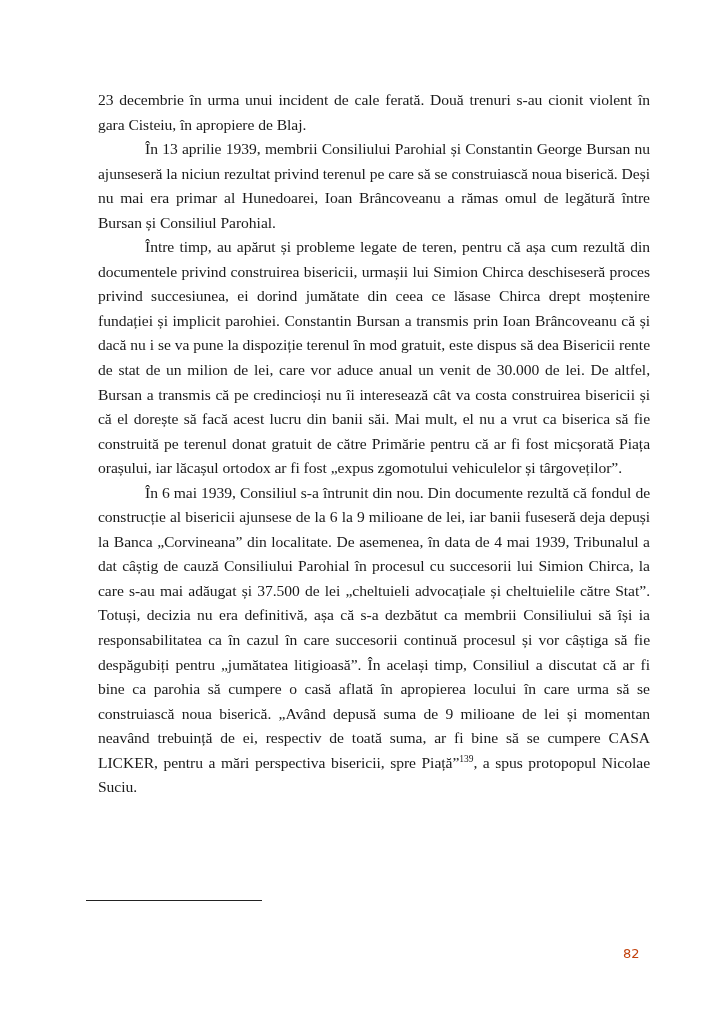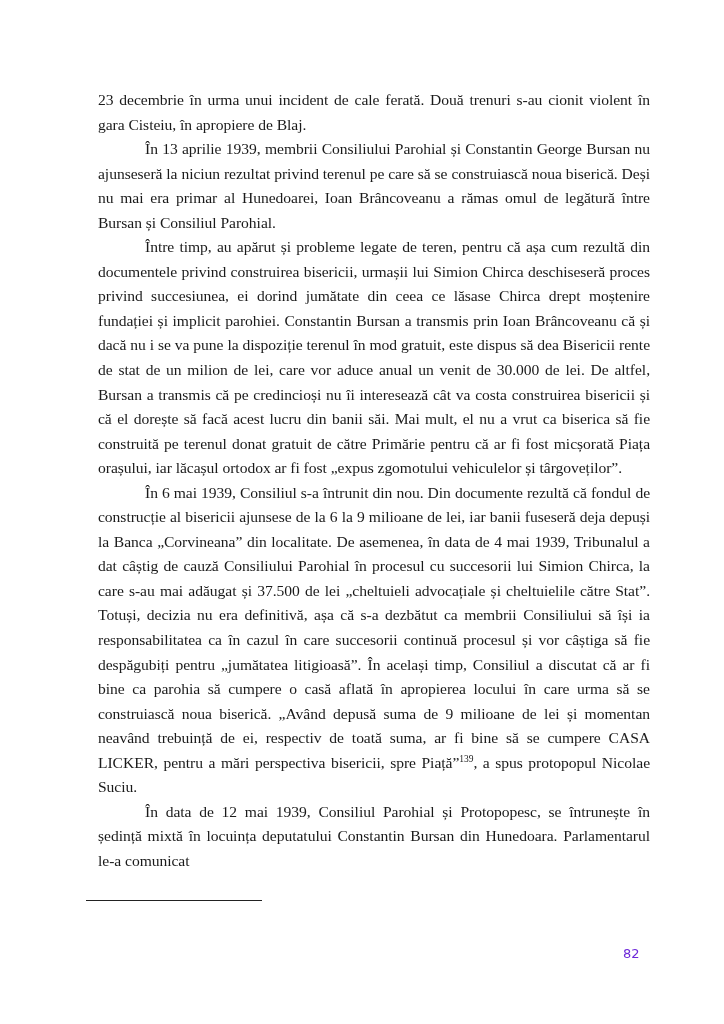--- a/index.html
+++ b/index.html
@@ -68,32 +68,31 @@
       vertical-align: 4px;
       line-height: 0;
     }
     .footnote i { font-style: italic; }
     .page-number {
       position: absolute;
       left: 623px;
       top: 946px;
       font-family: "DejaVu Sans", "Liberation Sans", sans-serif;
       font-size: 13px;
-      color: #6d28d9;
+      color: #c2410c;
     }
   </style>
 </head>
 <body>
 
 <div class="page">
   <div class="body-text">
     <p>23 decembrie în urma unui incident de cale ferată. Două trenuri s-au cionit violent în gara Cisteiu, în apropiere de Blaj.</p>
     <p class="indent">În 13 aprilie 1939, membrii Consiliului Parohial și Constantin George Bursan nu ajunseseră la niciun rezultat privind terenul pe care să se construiască noua biserică. Deși nu mai era primar al Hunedoarei, Ioan Brâncoveanu a rămas omul de legătură între Bursan și Consiliul Parohial.</p>
     <p class="indent">Între timp, au apărut și probleme legate de teren, pentru că așa cum rezultă din documentele privind construirea bisericii, urmașii lui Simion Chirca deschiseseră proces privind succesiunea, ei dorind jumătate din ceea ce lăsase Chirca drept moștenire fundației și implicit parohiei. Constantin Bursan a transmis prin Ioan Brâncoveanu că și dacă nu i se va pune la dispoziție terenul în mod gratuit, este dispus să dea Bisericii rente de stat de un milion de lei, care vor aduce anual un venit de 30.000 de lei. De altfel, Bursan a transmis că pe credincioși nu îi interesează cât va costa construirea bisericii și că el dorește să facă acest lucru din banii săi. Mai mult, el nu a vrut ca biserica să fie construită pe terenul donat gratuit de către Primărie pentru că ar fi fost micșorată Piața orașului, iar lăcașul ortodox ar fi fost „expus zgomotului vehiculelor și târgoveților”.</p>
     <p class="indent"><span>În 6 mai 1939, Consiliul s-a întrunit din nou. Din documente rezultă că fondul de construcție al bisericii ajunsese de la 6 la 9 milioane de lei, iar banii fuseseră deja depuși la Banca „Corvineana” din localitate. De asemenea, în data de 4 mai 1939, Tribunalul a dat câștig de cauză Consiliului Parohial în procesul cu succesorii lui Simion Chirca, la care s-au mai adăugat și 37.500 de lei „cheltuieli advocațiale și cheltuielile către Stat”. Totuși, decizia nu era definitivă, așa că s-a dezbătut ca membrii Consiliului să își ia responsabilitatea ca în cazul în care succesorii continuă procesul și vor câștiga să fie despăgubiți pentru „jumătatea litigioasă”. În același timp, Consiliul a discutat că ar fi bine ca parohia să cumpere o casă aflată în apropierea locului în care urma să se construiască noua biserică. „Având depusă suma de 9 milioane de lei și momentan neavând trebuință de ei, respectiv de toată suma, ar fi bine să se cumpere CASA LICKER, pentru a mări perspectiva bisericii, spre Piață”</span><sup class="fnref">139</sup><span>, a spus protopopul Nicolae Suciu.</span></p>
-    <p class="indent">În data de 12 mai 1939, Consiliul Parohial și Protopopesc, se întrunește în ședință mixtă în locuința deputatului Constantin Bursan din Hunedoara. Parlamentarul le-a comunicat</p>
   </div>
 
   <div class="footnote-rule"></div>
 
 
   <div class="page-number">82</div>
 </div>
 
 </body></html>

